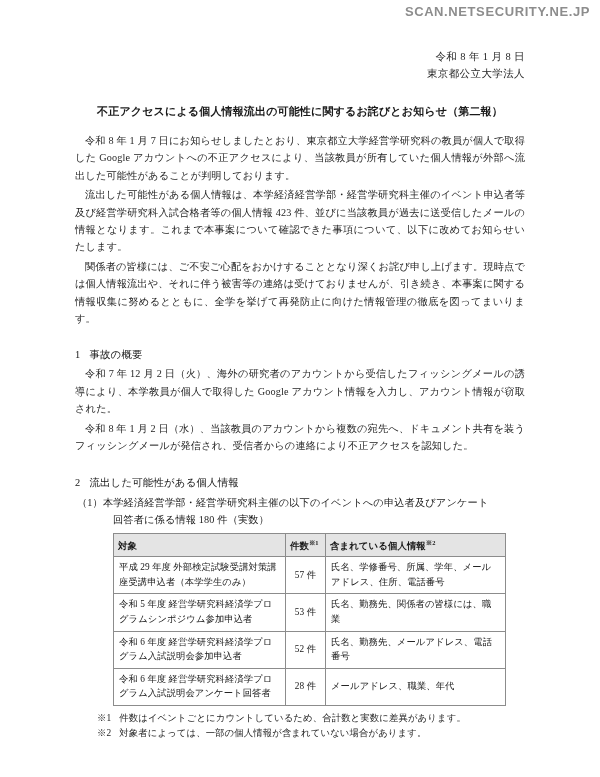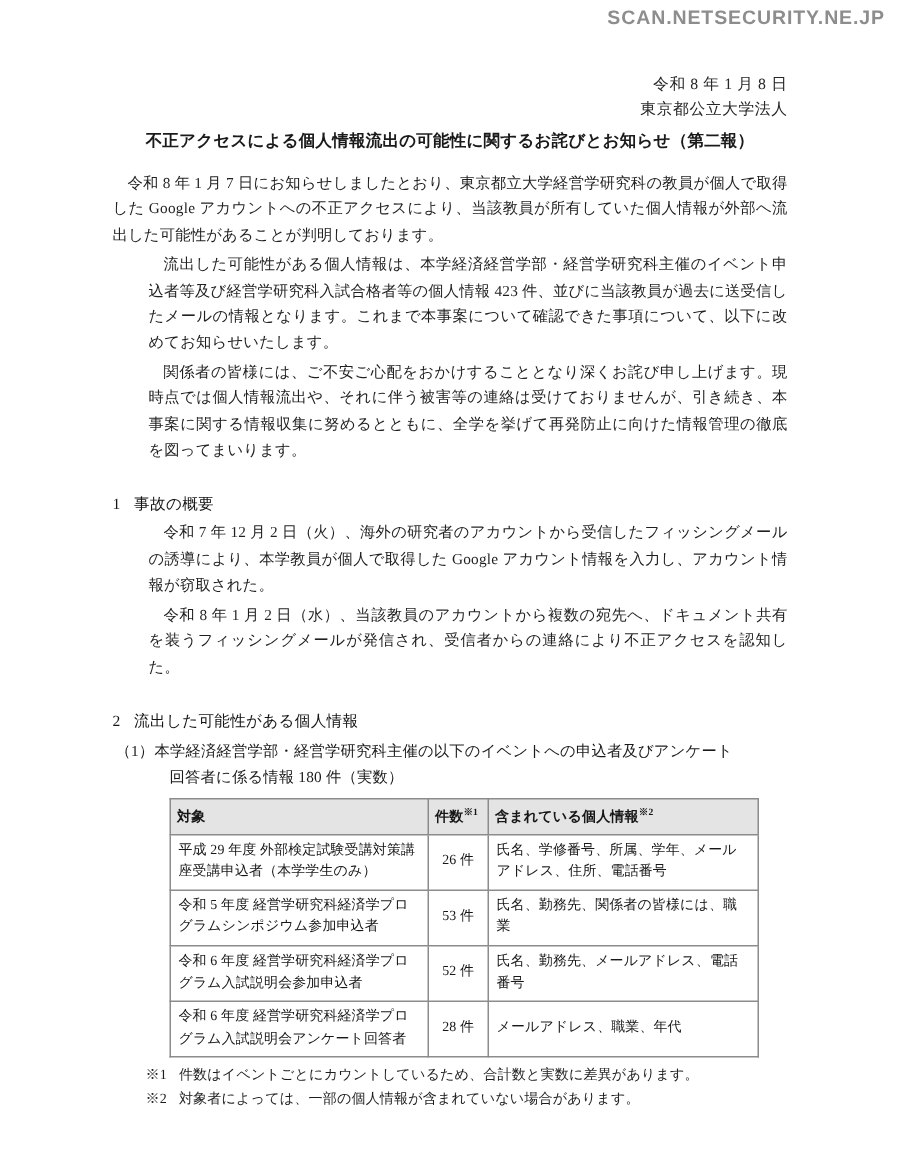--- a/index.html
+++ b/index.html
@@ -50,40 +50,40 @@
   .meta-block {
     text-align: right;
     font-size: 10.5px;
     line-height: 17px;
     letter-spacing: 0.4px;
     color: #262626;
   }
   .meta-line { white-space: nowrap; }
 
   .doc-title {
-    margin-top: 4px;
+    margin-top: 22px;
     text-align: center;
     font-size: 11px;
     font-weight: bold;
     letter-spacing: 0.15px;
     color: #1a1a1a;
     white-space: nowrap;
   }
 
   .para {
     margin-top: 13px;
     font-size: 10.2px;
     line-height: 17.4px;
     text-align: justify;
     text-justify: inter-character;
     text-indent: 10px;
     color: #1f1f1f;
     letter-spacing: 0.15px;
   }
-  .para.tight { margin-top: 2px; margin-left: 24px; }
+  .para.tight { margin-top: 2px; }
 
   .section {
     margin-top: 20px;
   }
   .section-head {
     font-size: 10.4px;
     line-height: 16px;
     letter-spacing: 0.2px;
     color: #141414;
     display: flex;
@@ -210,21 +210,21 @@
           <thead>
             <tr>
               <th><span>対象</span><sup class="note-ref"></sup></th>
               <th><span>件数</span><sup class="note-ref">※1</sup></th>
               <th><span>含まれている個人情報</span><sup class="note-ref">※2</sup></th>
             </tr>
           </thead>
           <tbody>
             <tr>
               <td>平成 29 年度  外部検定試験受講対策講座受講申込者（本学学生のみ）</td>
-              <td class="count-cell">26 件</td>
+              <td class="count-cell">57 件</td>
               <td>氏名、学修番号、所属、学年、メールアドレス、住所、電話番号</td>
             </tr>
             <tr>
               <td>令和 5 年度  経営学研究科経済学プログラムシンポジウム参加申込者</td>
               <td class="count-cell">53 件</td>
               <td>氏名、勤務先、関係者の皆様には、職業</td>
             </tr>
             <tr>
               <td>令和 6 年度  経営学研究科経済学プログラム入試説明会参加申込者</td>
               <td class="count-cell">52 件</td>

